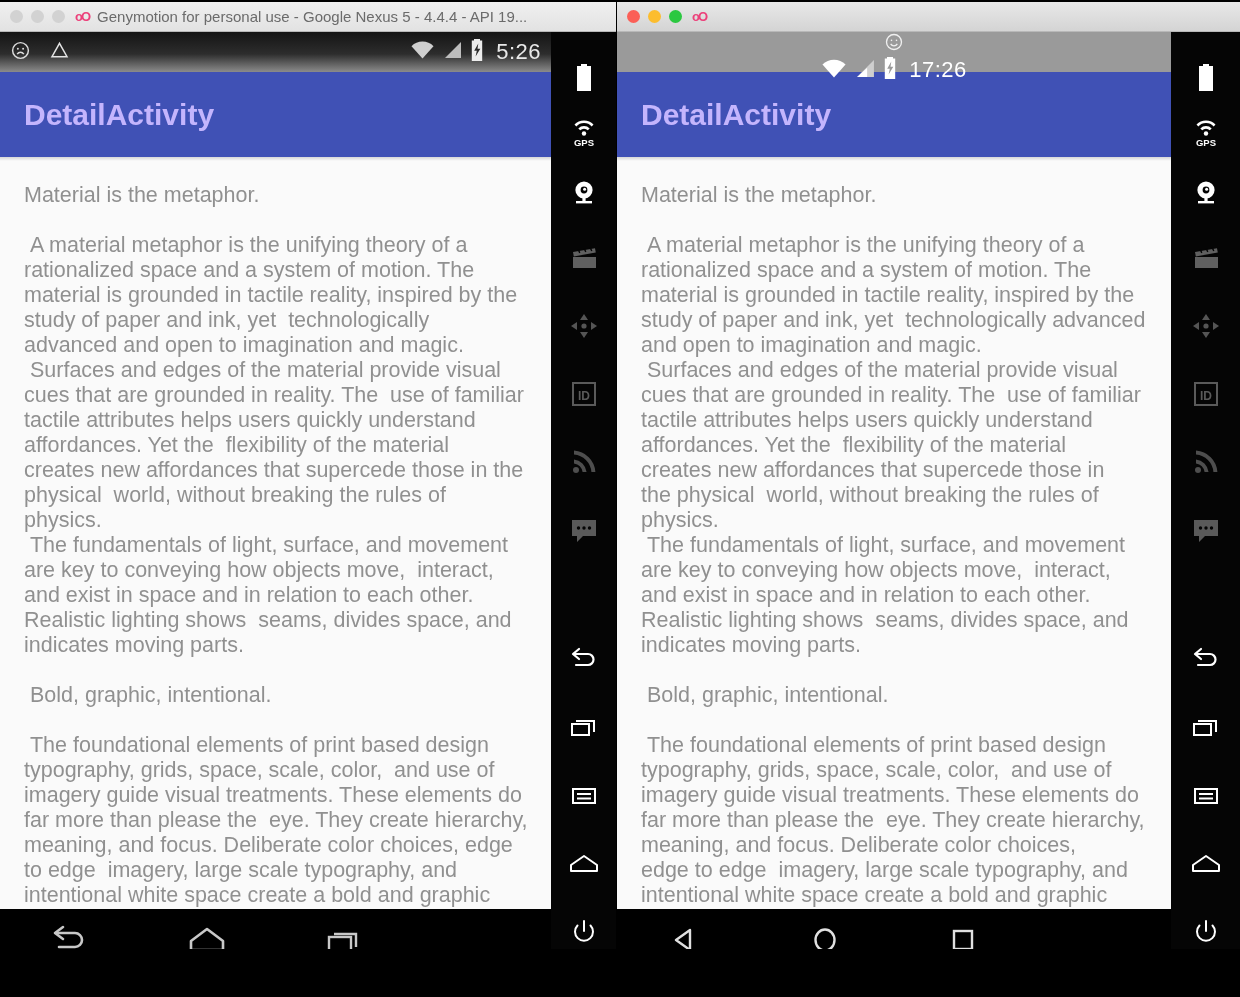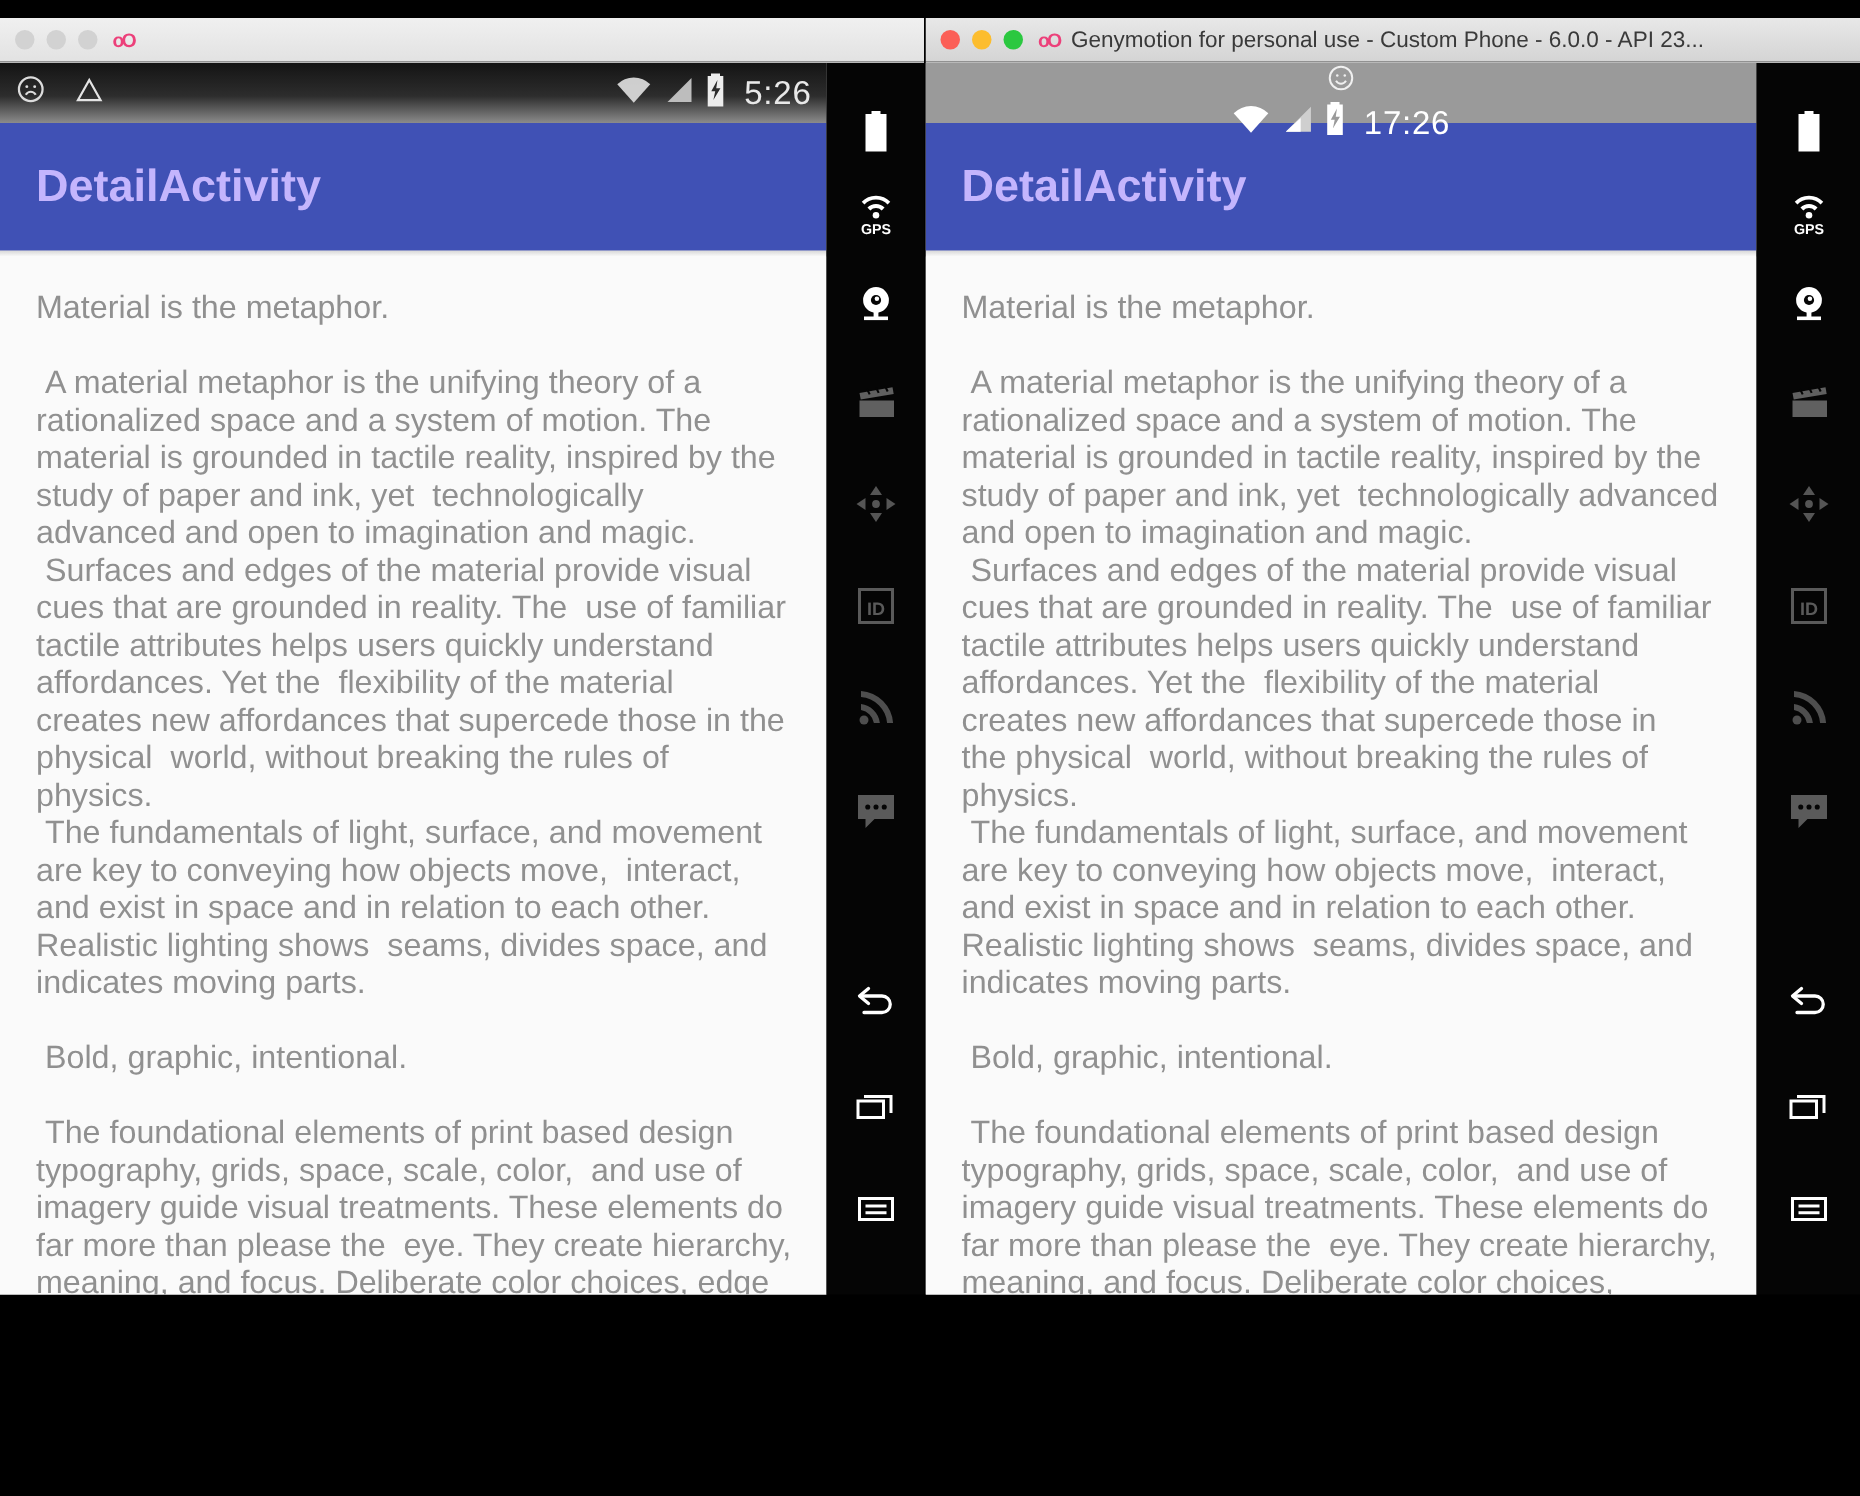--- a/index.html
+++ b/index.html
@@ -16,22 +16,22 @@
   .screen {
     position: relative;
     width: 1240px;
     height: 997px;
     background: #000;
   }
 
   
   .emu-window {
     position: absolute;
-    top: 12px;
-    height: 851px;
+    top: 2px;
+    height: 947px;
     overflow: hidden;
     background: #000;
   }
   #emu-left  { left: 0px;   width: 616px; }
   #emu-right { left: 617px; width: 623px; }
 
   
   .titlebar {
     position: relative;
     height: 30px;
@@ -226,20 +226,21 @@
 
   <div class="emu-window" id="emu-left">
 
     <div class="titlebar inactive">
       <div class="traffic">
         <span class="dot close-d"></span>
         <span class="dot min-d"></span>
         <span class="dot max-d"></span>
       </div>
       <span class="geny-logo">oO</span>
+      <span class="title-text">Genymotion for personal use - Google Nexus 5 - 4.4.4 - API 19...</span>
     </div>
 
     <div class="device-area">
       <div class="device">
 
         <div class="statusbar sb-kk">
           <div class="sb-left">
             <span>
               <svg width="21" height="21" viewBox="0 0 24 24" fill="none" stroke="#dcdcdc" stroke-width="1.7">
                 <circle cx="12" cy="12" r="9"></circle>
@@ -441,21 +442,20 @@
 
   <div class="emu-window" id="emu-right">
 
     <div class="titlebar active">
       <div class="traffic">
         <span class="dot close-d"></span>
         <span class="dot min-d"></span>
         <span class="dot max-d"></span>
       </div>
       <span class="geny-logo">oO</span>
-      <span class="title-text">Genymotion for personal use - Custom Phone - 6.0.0 - API 23...</span>
     </div>
 
     <div class="device-area">
       <div class="device">
 
         <div class="statusbar sb-mm">
           <div class="sb-left">
             <span>
               <svg width="20" height="20" viewBox="0 0 24 24" fill="none" stroke="#f0f0f0" stroke-width="1.6">
                 <circle cx="12" cy="12" r="9"></circle>

